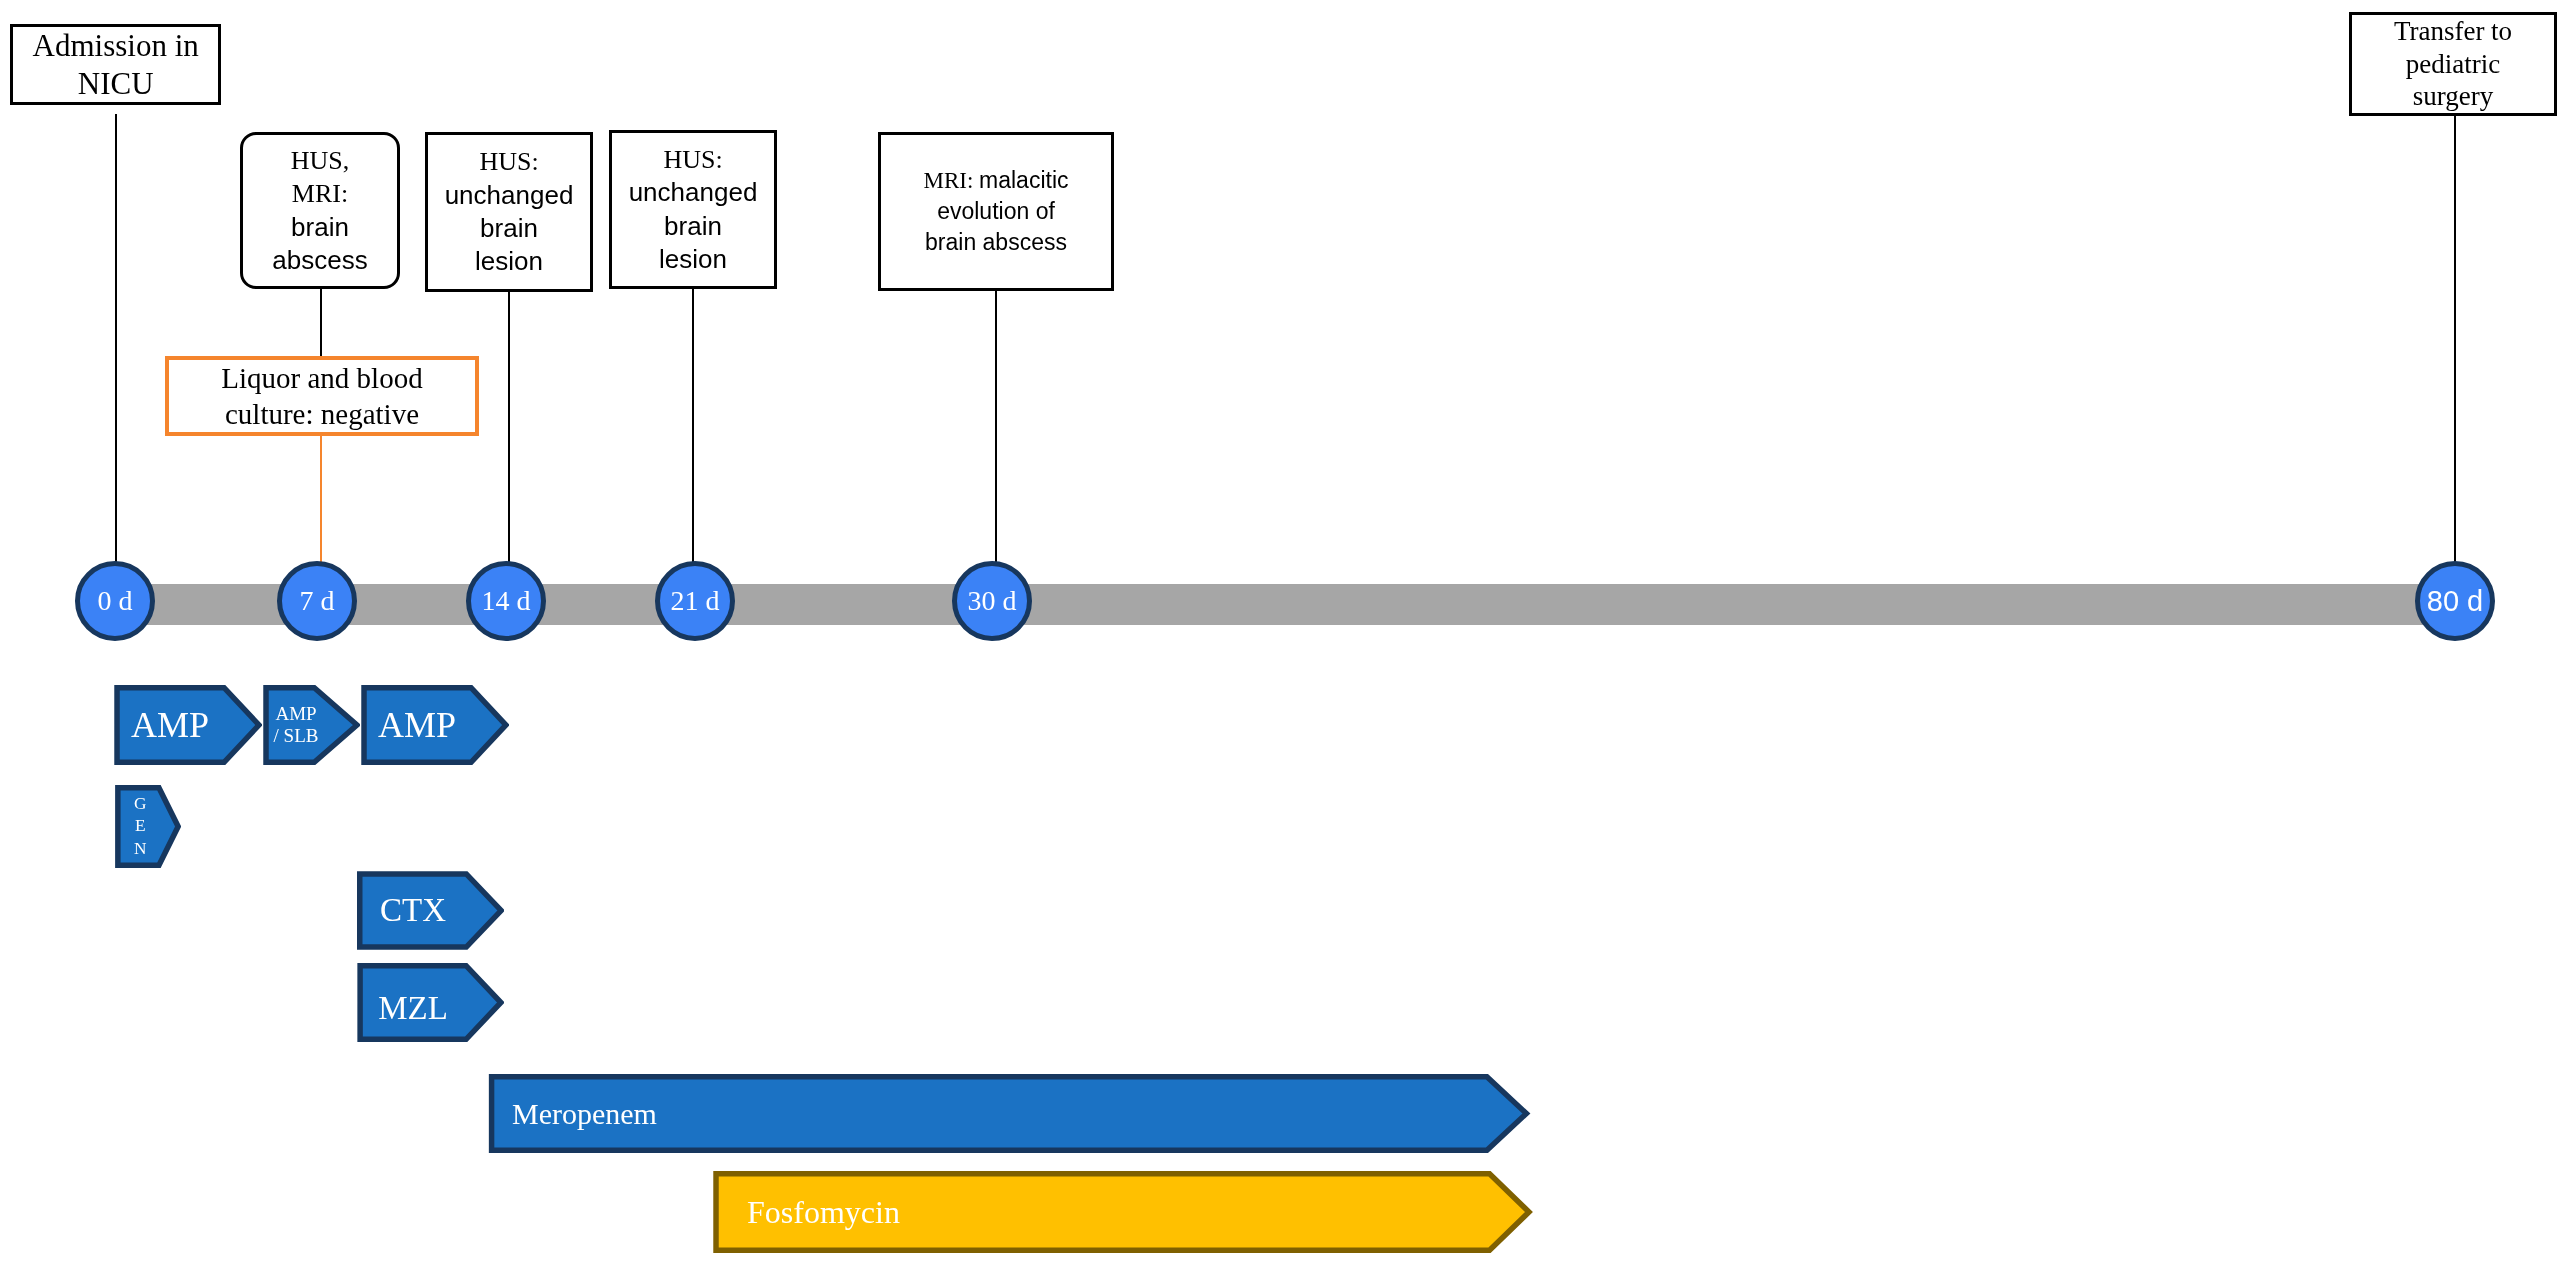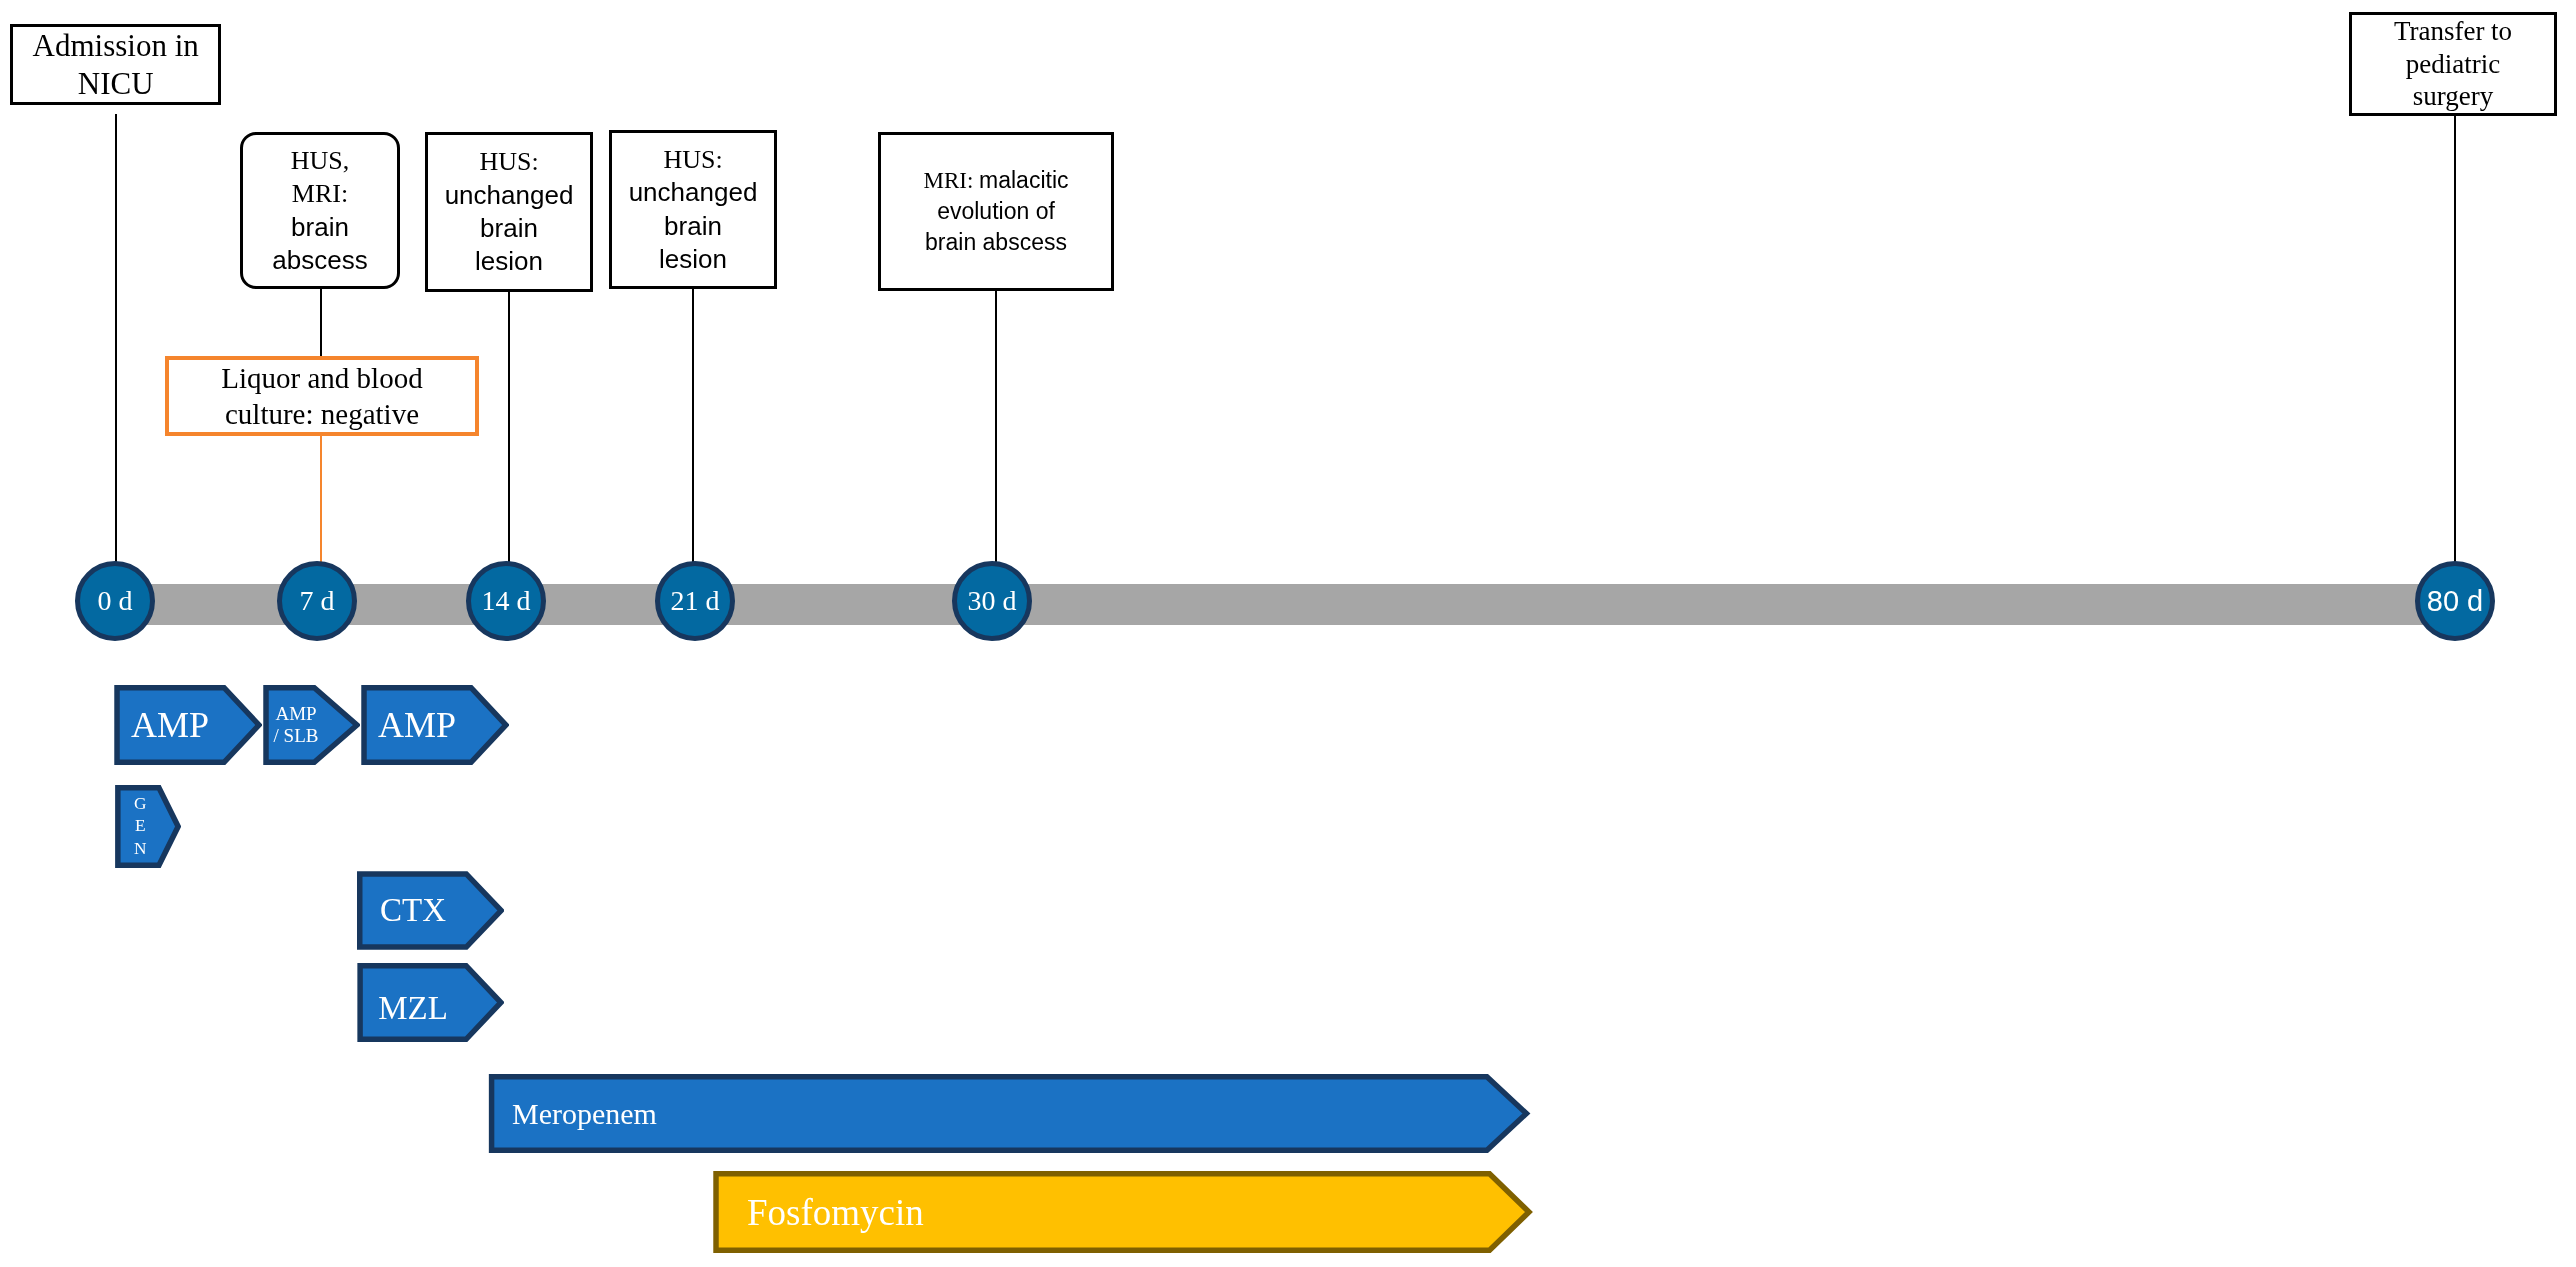--- a/index.html
+++ b/index.html
@@ -45,21 +45,21 @@
   #line-80d{left:2454px;top:115px;height:447px;}
 
   
   #timeline-bar{
     position:absolute;left:115px;top:584px;width:2340px;height:41px;
     background:#A6A6A6;
   }
   .day-node{
     position:absolute;top:561px;width:80px;height:80px;
     border-radius:50%;
-    background:#0369a1;border:5.5px solid #17375E;
+    background:#3b82f6;border:5.5px solid #17375E;
     display:flex;align-items:center;justify-content:center;
     color:#fff;font-size:28px;white-space:nowrap;
   }
   #node-0d{left:75px;}
   #node-7d{left:277px;}
   #node-14d{left:466px;}
   #node-21d{left:655px;}
   #node-30d{left:952px;}
   #node-80d{left:2415px;font-family:"Liberation Sans", sans-serif;font-size:29px;}
 
@@ -72,21 +72,21 @@
     color:#fff;white-space:nowrap;
   }
   .med .arrow-label.stacked{flex-direction:column;}
   #med-amp-1{left:114px;top:685px;width:148px;height:80px;font-size:36px;}
   #med-amp-slb{left:263px;top:685px;width:97px;height:80px;font-size:19px;line-height:1.15;}
   #med-amp-2{left:361px;top:685px;width:148px;height:80px;font-size:36px;}
   #med-gen{left:115px;top:785px;width:66px;height:83px;font-size:17.3px;line-height:1.3;}
   #med-ctx{left:357px;top:871px;width:147px;height:79px;font-size:33px;}
   #med-mzl{left:357px;top:963px;width:147px;height:90px;font-size:33px;}
   #med-meropenem{left:487px;top:1074px;width:1044px;height:79px;font-size:30px;}
-  #med-fosfomycin{left:711px;top:1171px;width:823px;height:82px;font-size:37px;}
+  #med-fosfomycin{left:711px;top:1171px;width:823px;height:82px;font-size:32px;}
   #med-amp-1 .arrow-label,#med-amp-2 .arrow-label{padding-right:36px;}
   #med-amp-slb .arrow-label{padding-right:31px;}
   #med-gen .arrow-label{padding-right:15.7px;}
   #med-ctx .arrow-label,#med-mzl .arrow-label{padding-right:35px;}
   #med-meropenem .arrow-label{justify-content:flex-start;padding-left:25px;}
   #med-fosfomycin .arrow-label{justify-content:flex-start;padding-left:36px;}
 
   .blue-shape{fill:#1B72C4;stroke:#17375E;stroke-width:7;stroke-linejoin:miter;}
   .amber-shape{fill:#FFC000;stroke:#7F6000;stroke-width:7;stroke-linejoin:miter;}
 </style>

